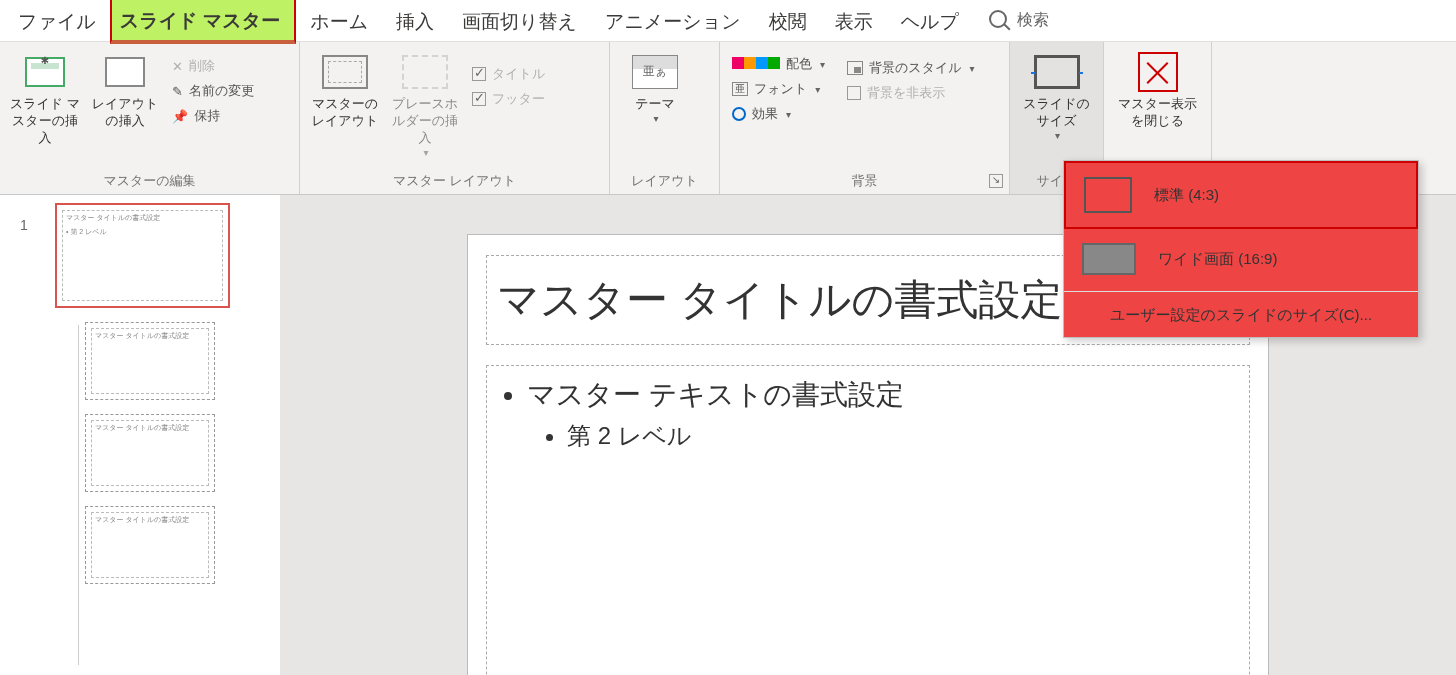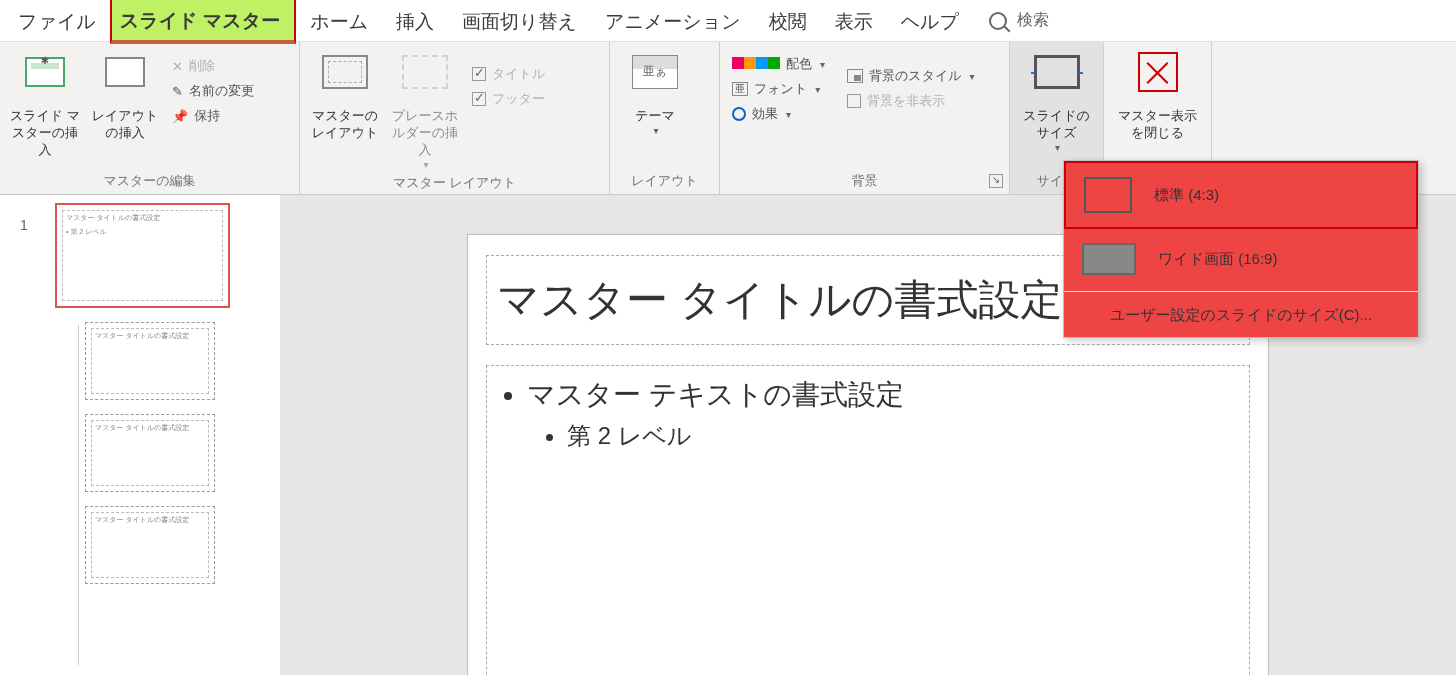--- a/index.html
+++ b/index.html
@@ -2,34 +2,34 @@
 <html><head>
 <meta charset="utf-8">
 <style>
   * { box-sizing: border-box; margin: 0; padding: 0; font-family: "Yu Gothic UI", "Meiryo", sans-serif; }
   body { width: 1456px; height: 675px; background: #f3f2f1; overflow: hidden; position: relative; }
 
   
   .tabs { height: 42px; background: #fff; display: flex; align-items: center; padding-left: 4px; border-bottom: 1px solid #e1dfdd; }
   .tab { padding: 10px 14px 8px 14px; font-size: 19px; color: #3b3a39; cursor: pointer; }
   .tab.active { font-weight: 600; border: 2px solid #c00; border-bottom: 4px solid #c8603d; background:#bef264; padding: 8px 14px 6px 8px;}
-  .search-box { display:flex; align-items:center; margin-left:6px; padding-left:10px;}
+  .search-box { display:flex; align-items:flex-start; margin-left:6px; padding-left:10px;}
   .search-icon { width:18px; height:18px; border:2px solid #666; border-radius:50%; position:relative;}
   .search-icon::after{content:'';position:absolute;width:8px;height:2px;background:#666;transform:rotate(45deg);top:14px;left:12px;}
   .search-label{margin-left:10px;font-size:16px;color:#666;}
 
   
   .ribbon { height: 153px; background: #f3f2f1; display:flex; border-bottom:1px solid #c8c8c8; }
   .group { border-right:1px solid #d0d0d0; display:flex; flex-direction:column; justify-content:space-between; padding:6px 8px 0 8px; }
   .group-label { text-align:center; font-size:13px; color:#737373; padding:4px 0;}
   .group-body { flex:1; display:flex; align-items:flex-start; gap:6px;}
 
   .big-btn { display:flex; flex-direction:column; align-items:center; justify-content:flex-start; width:74px; text-align:center; font-size:13px; color:#333; padding-top:4px; cursor:pointer;}
   .big-btn .icon-box{ height:40px; display:flex; align-items:center; justify-content:center;}
-  .big-btn span.lbl{line-height:1.3; margin-top:16px;}
+  .big-btn span.lbl{line-height:1.3; margin-top:4px;}
 
   .small-btn-stack{display:flex;flex-direction:column;gap:1px;}
   .small-btn{display:flex;align-items:center;gap:6px;font-size:13px;color:#555;padding:3px 4px;cursor:pointer;}
   .small-btn.disabled{color:#b0b0b0;}
   .chk{width:14px;height:14px;border:1px solid #999;display:inline-block;position:relative;}
   .chk.checked::after{content:'✓';position:absolute;top:-3px;left:1px;font-size:13px;color:#666;}
 
   .dialog-launcher{position:absolute;bottom:6px;right:6px;width:14px;height:14px;border:1px solid #999;font-size:10px;line-height:10px;text-align:center;color:#666;cursor:pointer;}
 
   
@@ -202,21 +202,21 @@
             <span class="font-A">亜</span>
             <span>フォント</span>
             <span class="chev">▾</span>
           </div>
         <div class="small-btn">
             <span class="effect-circ"></span>
             <span>効果</span>
             <span class="chev">▾</span>
           </div>
       </div>
-      <div class="small-btn-stack" style="margin-top:16px">
+      <div class="small-btn-stack" style="margin-top:8px">
         <div class="small-btn">
             <span class="bgstyle-ic"></span>
             <span>背景のスタイル</span>
             <span class="chev">▾</span>
           </div>
         <div class="small-btn disabled">
             <span class="chk"></span>
             <span>背景を非表示</span>
           </div>
       </div>

